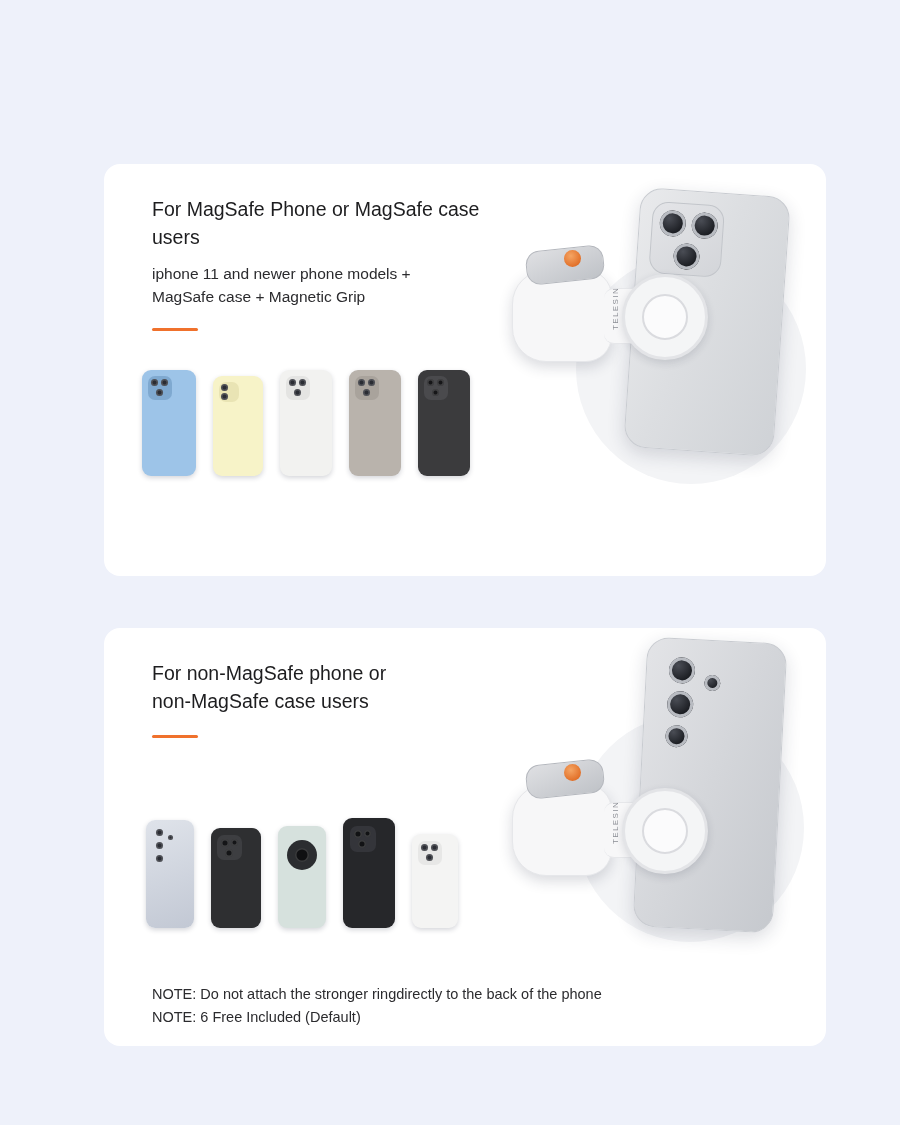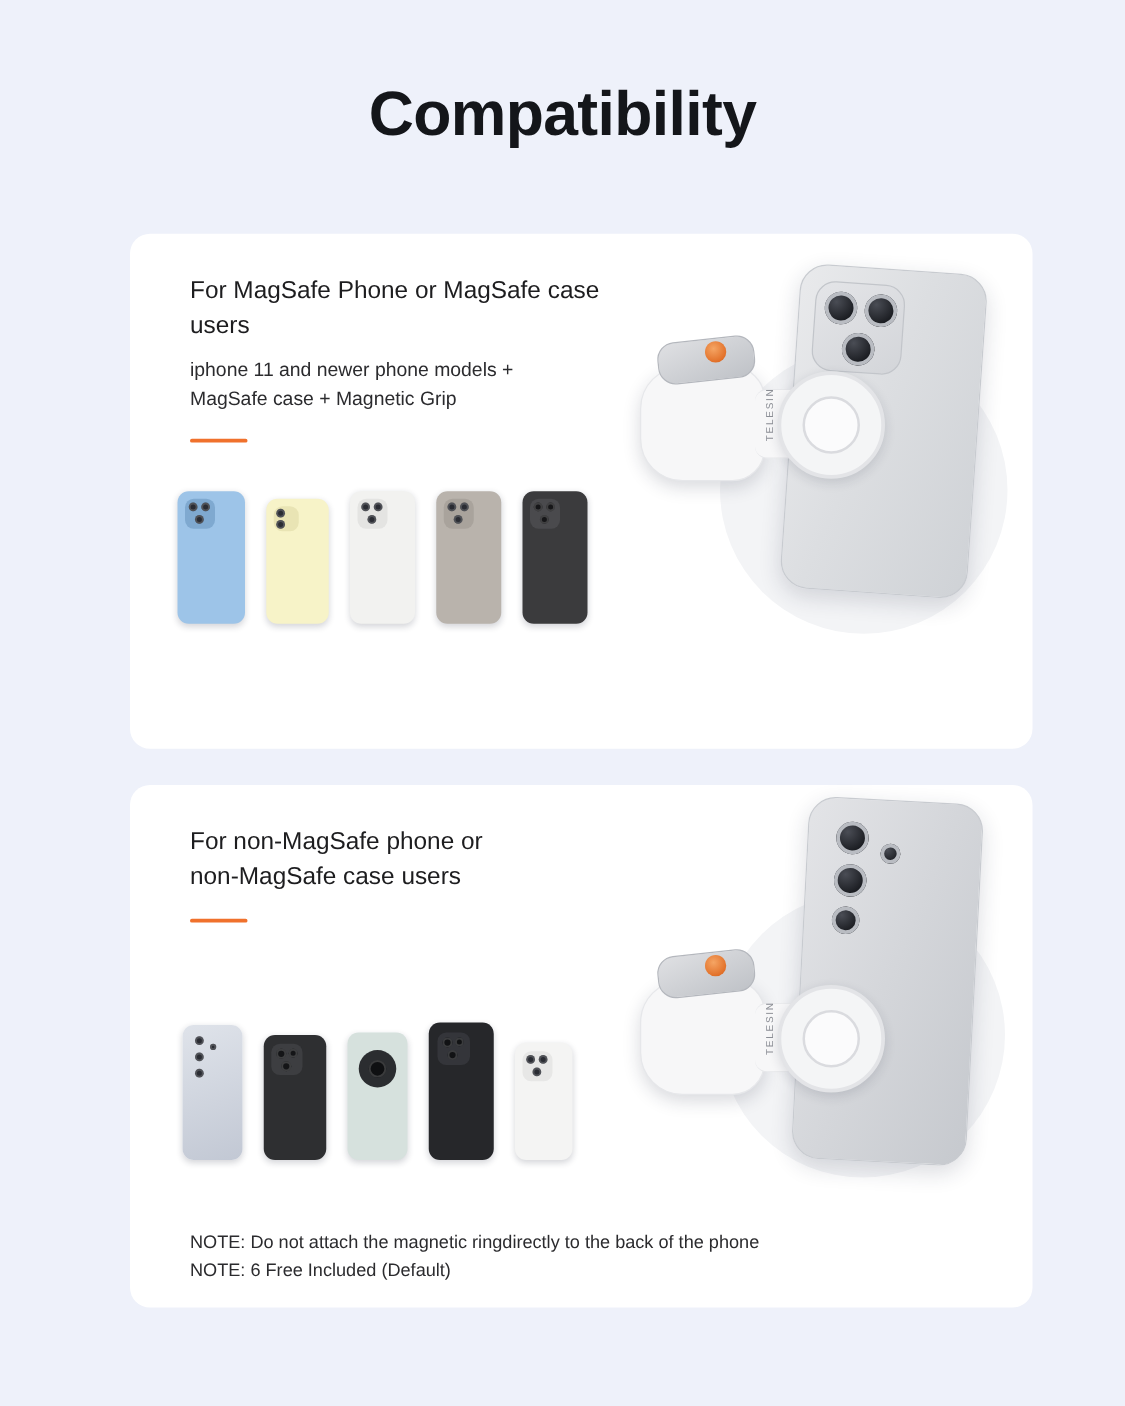--- a/index.html
+++ b/index.html
@@ -26,21 +26,21 @@
     color: #14161a;
   }
 
   .card {
     position: absolute;
     left: 104px;
     width: 722px;
     background: #ffffff;
     border-radius: 16px;
   }
-  .card-1 { top: 187px; height: 412px; }
+  .card-1 { top: 164px; height: 412px; }
   .card-2 { top: 628px; height: 418px; }
 
   .card-head {
     font-size: 19.5px;
     font-weight: 400;
     color: #1d1d1f;
     line-height: 1.42;
     padding: 32px 0 0 48px;
     width: 420px;
   }
@@ -170,21 +170,20 @@
     color: #8b8e95;
     transform: rotate(-90deg);
     font-family: "Liberation Sans", sans-serif;
   }
 </style>
 </head>
 <body>
 
 <div class="page">
 
-  <h1 class="page-title">Compatibility</h1>
 
   <div class="card card-1">
 
     <div class="card-head">For MagSafe Phone or MagSafe case users</div>
     <div class="card-sub">iphone 11 and newer phone models +
 MagSafe case + Magnetic Grip</div>
     <div class="rule"></div>
 
 
     <div class="product" style="left:400px;top:28px;width:310px;height:300px;">
@@ -247,21 +246,21 @@
     </div>
   </div>
 
   <div class="card card-2">
 
     <div class="card-head" style="white-space:pre-line;">For non-MagSafe phone or
 non-MagSafe case users</div>
     <div class="rule"></div>
 
     <div class="note-wrap c2-notes">
-      <div>NOTE: Do not attach the magnetic ringdirectly to the back of the phone</div>
+      <div>NOTE: Do not attach the stronger ringdirectly to the back of the phone</div>
       <div>NOTE: 6 Free Included (Default)</div>
     </div>
 
     <div class="product" style="left:400px;top:8px;width:310px;height:330px;">
       <div class="halo" style="left:72px;top:78px;width:228px;height:228px;"></div>
 
       <div class="bigphone" style="left:136px;top:4px;width:140px;height:290px;transform:rotate(3deg);background:linear-gradient(110deg,#e3e4e7 0%,#d4d6da 50%,#c6c9ce 100%);">
         <div class="lens" style="left:22px;top:18px;width:26px;height:26px;"></div>
         <div class="lens" style="left:22px;top:52px;width:26px;height:26px;"></div>
         <div class="lens" style="left:22px;top:86px;width:22px;height:22px;"></div>

